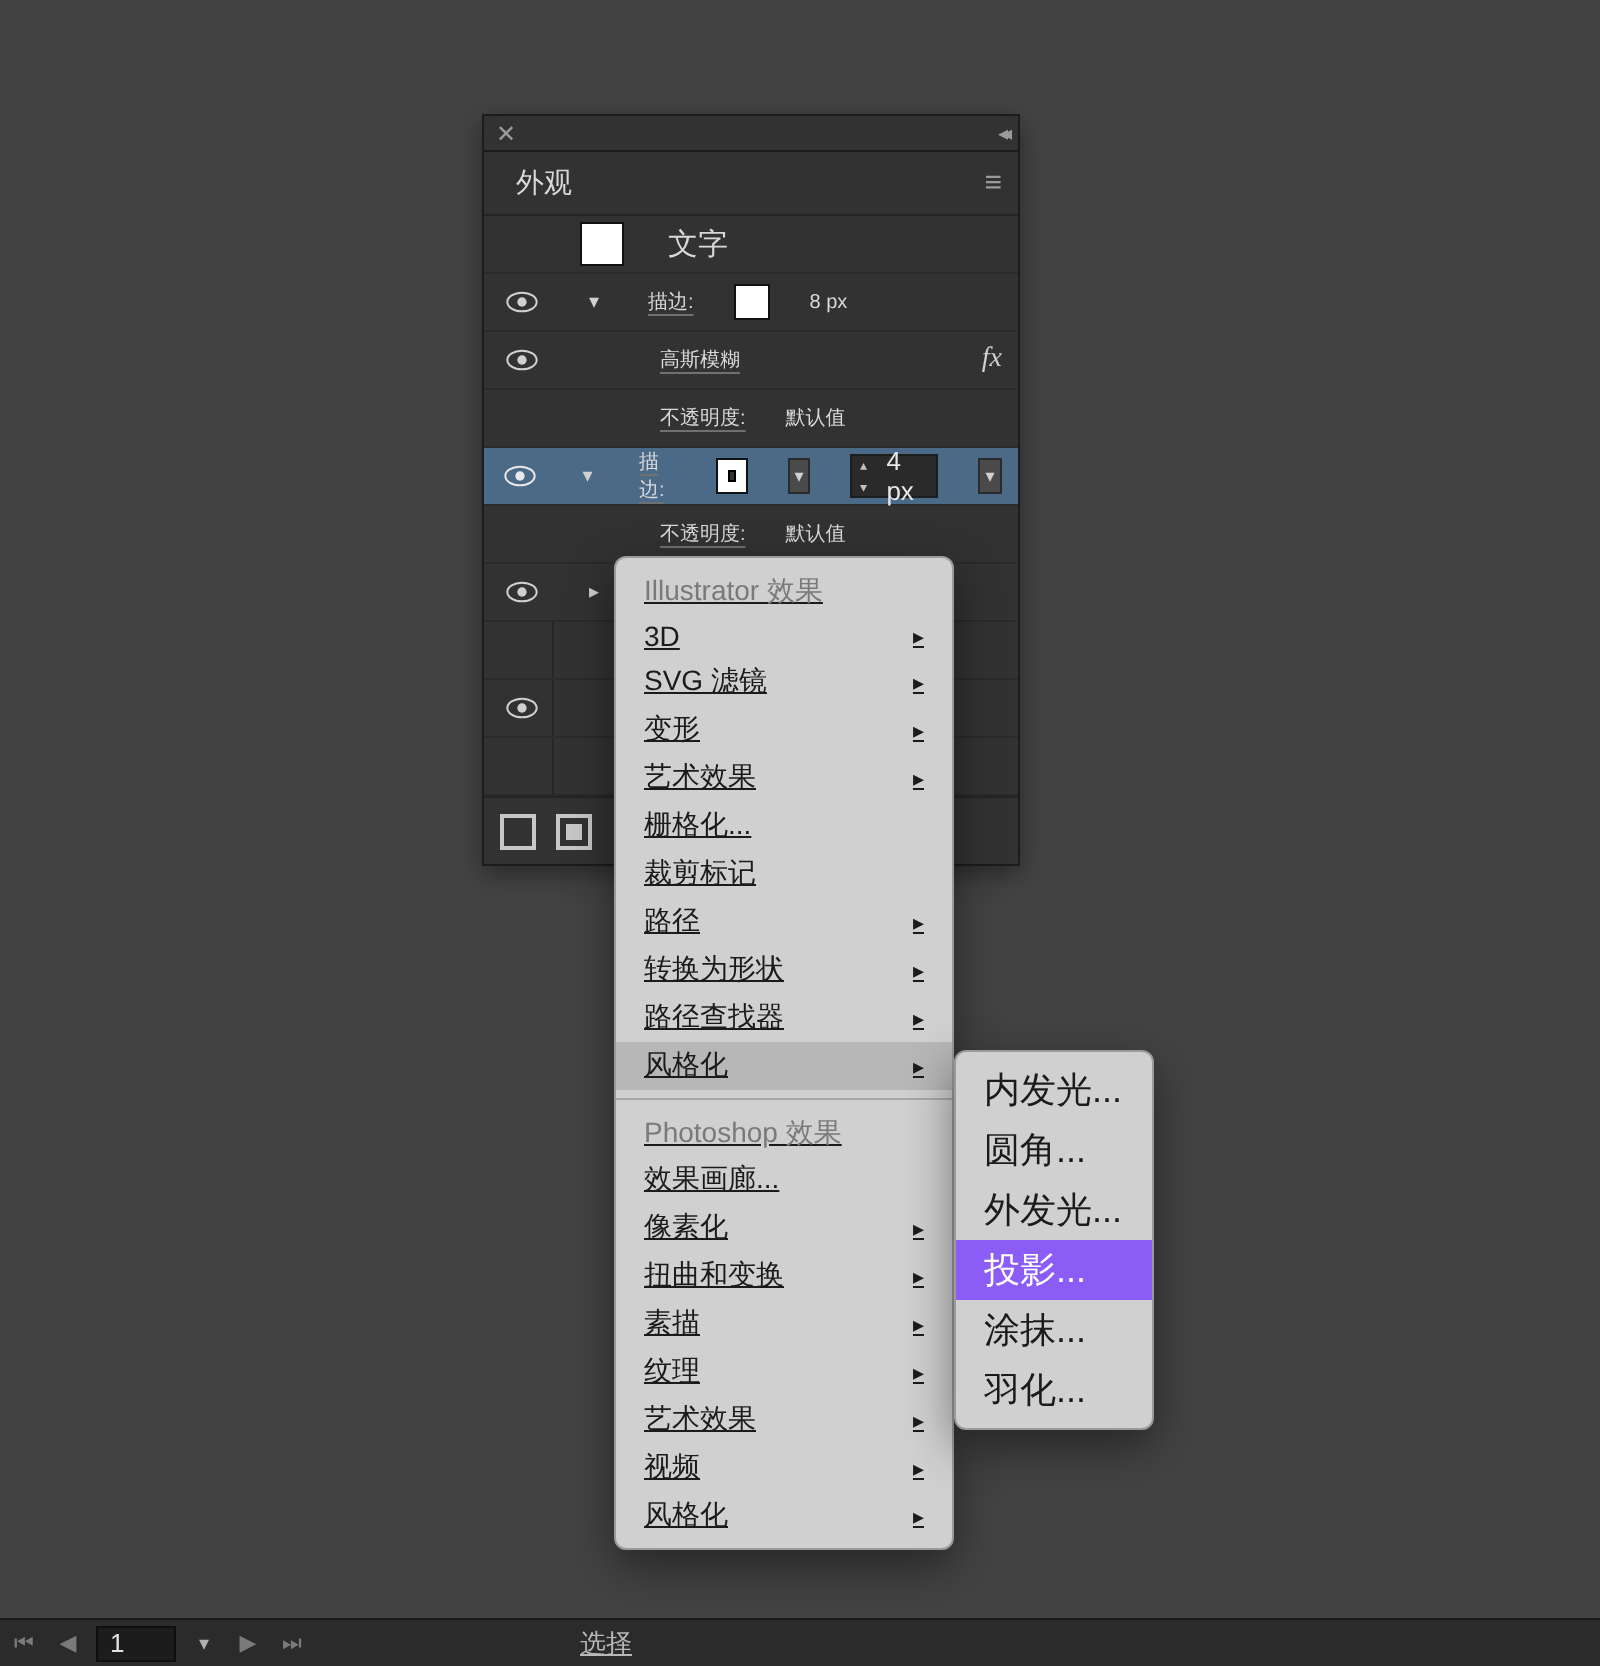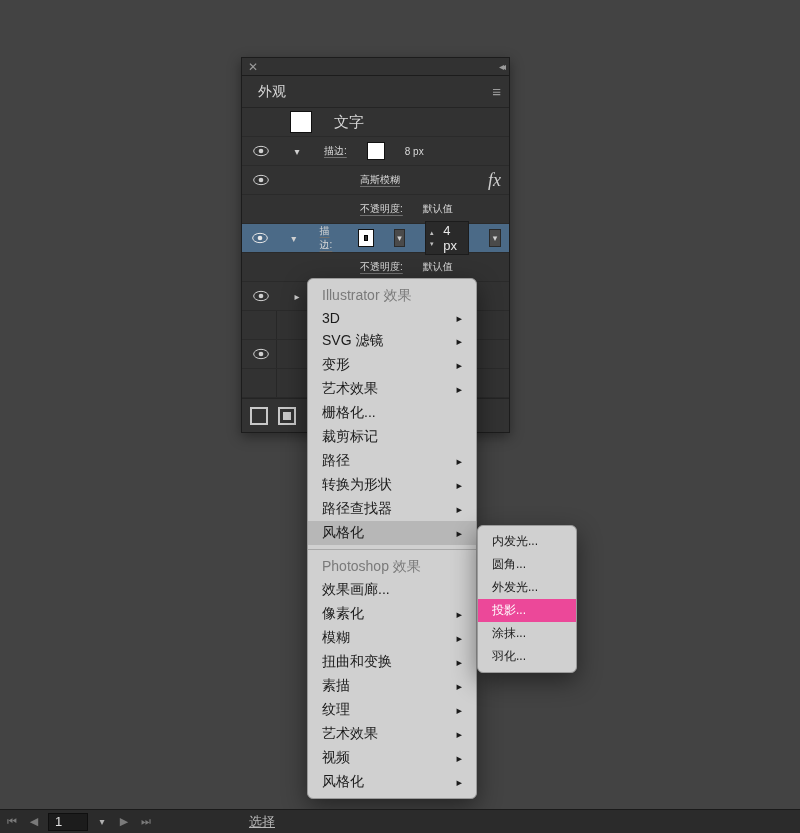--- a/index.html
+++ b/index.html
@@ -125,35 +125,35 @@
     width: 14px; height: 18px;
     background: #4a4a4a;
     display:flex; align-items:center; justify-content:center;
     color:#d0d0d0; font-size:9px;
     cursor:pointer;
     border:1px solid #2a2a2a;
   }
 
   .label { color: #d8d8d8; font-size: 10px; }
   .label.link { text-decoration: underline; text-decoration-color: #707070; text-underline-offset: 3px; }
-  .label.indent1 { margin-left: 36px; }
+  .label.indent1 { margin-left: 6px; }
   .label-big { font-size: 15px; margin-left: 2px; }
 
   .fx {
     margin-left: auto;
     font-style: italic;
     font-family: Georgia, serif;
     color:#d0d0d0;
-    font-size: 18px;
+    font-size: 14px;
   }
 
   .stepper {
     display:flex;
     align-items:center;
-    height:34px;
+    height:22px;
     background:#2a2a2a;
     border:1px solid #1c1c1c;
   }
   .stepper .updown { width:14px; display:flex; flex-direction:column; }
   .stepper .updown span { height:11px; display:flex; align-items:center; justify-content:center; font-size:7px; color:#c0c0c0; cursor:pointer; }
   .stepper .val { padding: 0 6px; font-size:13px; color:#e8e8e8; }
 
   .panel-footer {
     height: 34px;
     display:flex;
@@ -175,20 +175,21 @@
     left: 307px;
     top: 278px;
     width: 170px;
     background:#d0d0d0;
     border:1px solid #9a9a9a;
     border-radius:6px;
     box-shadow: 0 8px 24px rgba(0,0,0,0.45);
     padding: 4px 0;
     font-size: 14px;
     color:#1b1b1b;
+    text-decoration:underline;
   }
   .menu .mheader {
     padding: 4px 14px 2px;
     color:#7a7a7a;
     font-size:14px;
   }
   .menu .mi {
     padding: 3px 14px;
     display:flex;
     align-items:center;
@@ -213,29 +214,29 @@
   .submenu {
     position:absolute;
     left: 477px;
     top: 525px;
     width: 100px;
     background:#d0d0d0;
     border:1px solid #9a9a9a;
     border-radius:6px;
     box-shadow: 0 8px 24px rgba(0,0,0,0.45);
     padding:4px 0;
-    font-size:12px;
+    font-size:18px;
     color:#1b1b1b;
   }
   .submenu .si {
     padding:3px 14px;
     cursor:default;
   }
   .submenu .si.sel {
-    background:#ec4899;
+    background:#8b5cf6;
     color:#fff;
   }
 
   
   .footerbar {
     position:absolute;
     left:0; right:0; bottom:0;
     height:24px;
     background:#2b2b2b;
     border-top:1px solid #1a1a1a;
@@ -404,23 +405,20 @@
     </div>
   <hr>
   <div class="mheader">Photoshop 效果</div>
   <div class="mi">
       <span>效果画廊...</span>
     </div>
   <div class="mi has-sub">
       <span>像素化</span>
     </div>
   <div class="mi has-sub">
-      <span>模糊</span>
-    </div>
-  <div class="mi has-sub">
       <span>扭曲和变换</span>
     </div>
   <div class="mi has-sub">
       <span>素描</span>
     </div>
   <div class="mi has-sub">
       <span>纹理</span>
     </div>
   <div class="mi has-sub">
       <span>艺术效果</span>
@@ -443,14 +441,14 @@
 </div>
 
 <div class="footerbar">
   <span class="fb-btn">⏮</span>
   <span class="fb-btn">◀</span>
   <span class="fb-input">1</span>
   <span class="fb-dd">▾</span>
   <span class="fb-btn">▶</span>
   <span class="fb-btn">⏭</span>
   <span class="fb-gap"></span>
-  <span style="margin-left:53px;text-decoration:underline;">选择</span>
+  <span style="margin-left:94px;text-decoration:underline;">选择</span>
 </div>
 
 </body></html>

